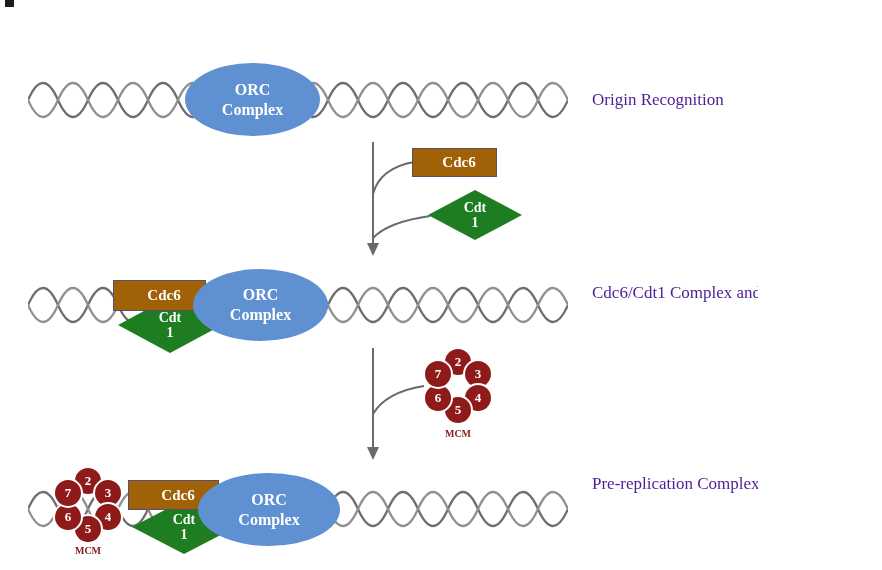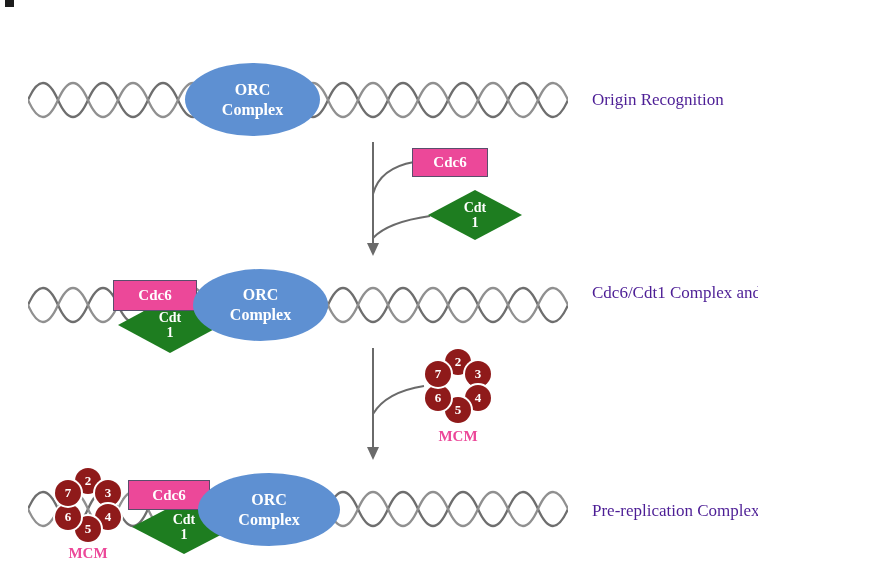--- a/index.html
+++ b/index.html
@@ -11,23 +11,23 @@
   svg.dna{position:absolute;z-index:1;}
   
   .orc{
     position:absolute;border-radius:50%;background:#5e90d2;
     color:#fff;font-weight:700;font-size:16px;line-height:20px;
     display:flex;flex-direction:column;align-items:center;justify-content:center;
     text-align:center;z-index:6;
   }
   
   .cdc6{
-    position:absolute;background:#ec4899;border:1px solid #594e6c;
+    position:absolute;background:#a16207;border:1px solid #594e6c;
     color:#fff;font-weight:700;font-size:15px;
-    display:flex;align-items:center;justify-content:center;z-index:5;
+    display:flex;align-items:center;justify-content:center;z-index:5;padding-left:9px;
   }
   
   .cdt1{
     position:absolute;background:#1e7d20;
     clip-path:polygon(50% 0,100% 50%,50% 100%,0 50%);
     color:#fff;font-weight:700;font-size:14px;line-height:15px;
     display:flex;flex-direction:column;align-items:center;justify-content:center;
     text-align:center;z-index:4;
   }
   
@@ -38,21 +38,21 @@
     color:#fff;font-weight:700;font-size:13px;
     display:flex;align-items:center;justify-content:center;
   }
   .p-top{left:25px;top:1px}
   .p-ur{left:45px;top:13px}
   .p-lr{left:45px;top:37px}
   .p-bottom{left:25px;top:49px}
   .p-ll{left:5px;top:37px}
   .p-ul{left:5px;top:13px}
   .mcm-caption{
-    position:absolute;font-weight:700;font-size:15px;color:#ec4899;
+    position:absolute;font-weight:700;font-size:10px;color:#7f1d1d;
     text-align:center;z-index:7;
   }
   
   .stage-label{
     position:absolute;font-weight:400;font-size:17px;color:#4c1d95;
     white-space:nowrap;z-index:8;line-height:24px;
   }
   
   svg.arrow{position:absolute;z-index:2;overflow:visible;}
   .corner-mark{position:absolute;left:5px;top:0;width:9px;height:7px;background:#1c1c1c;z-index:9;}
@@ -159,15 +159,15 @@
   <div class="mcm-ring" style="left:50px;top:467px">
     <div class="mcm-sub p-top">2</div>
     <div class="mcm-sub p-ur">3</div>
     <div class="mcm-sub p-lr">4</div>
     <div class="mcm-sub p-bottom">5</div>
     <div class="mcm-sub p-ll">6</div>
     <div class="mcm-sub p-ul">7</div>
   </div>
   <div class="mcm-caption" style="left:50px;top:545px;width:76px">MCM</div>
 
-  <div class="stage-label" style="left:592px;top:499px">Pre-replication Complex</div>
+  <div class="stage-label" style="left:592px;top:472px">Pre-replication Complex</div>
 
 </div>
 
 </body></html>

